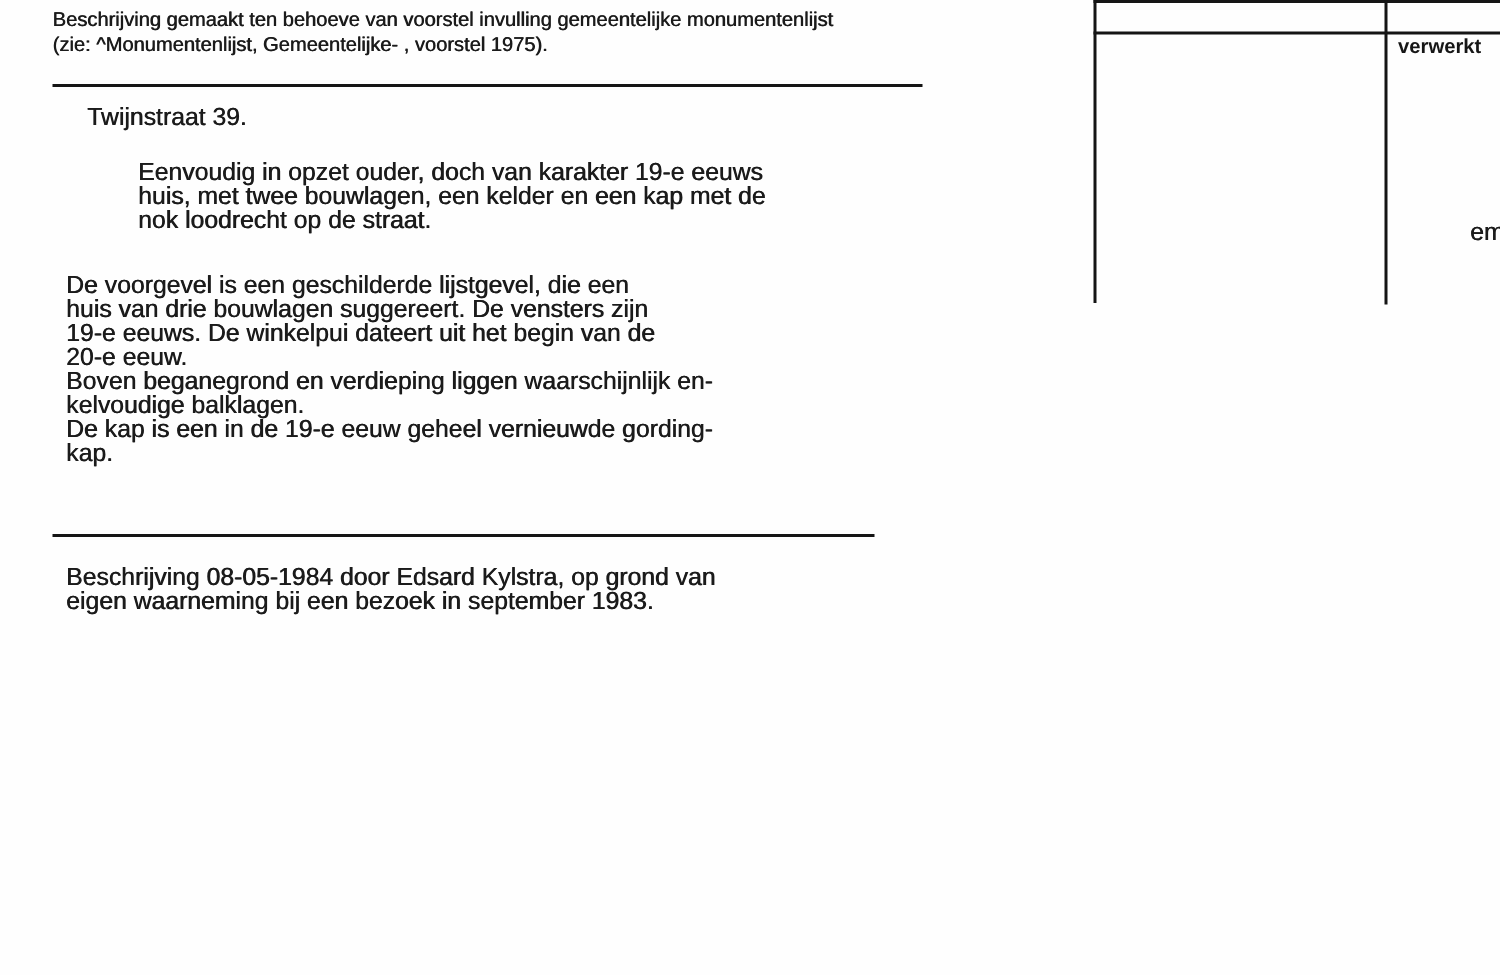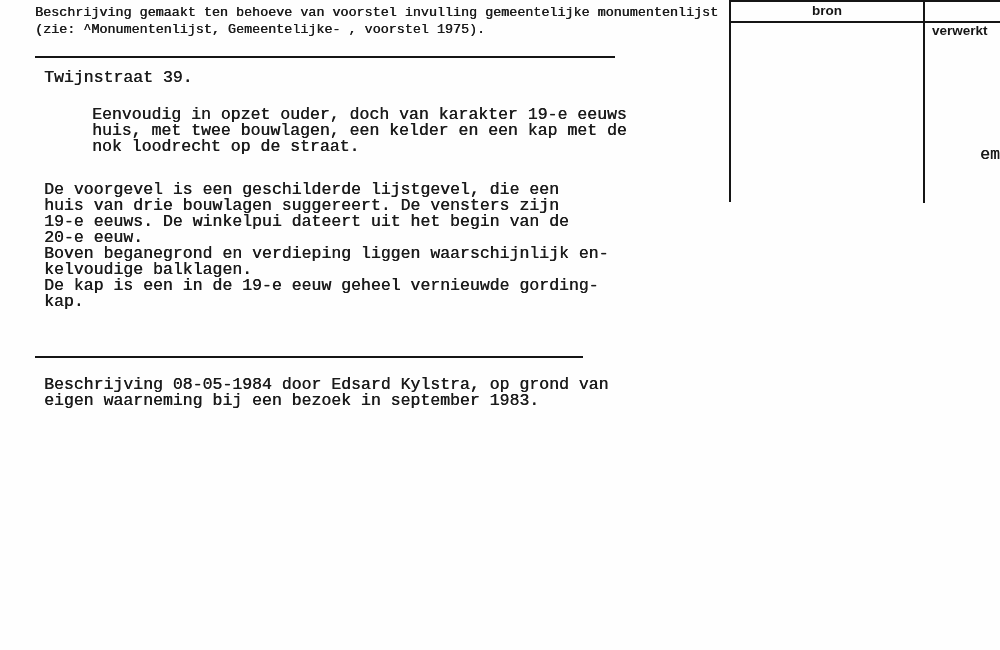--- a/index.html
+++ b/index.html
@@ -10,21 +10,21 @@
   .page {
     position: relative;
     width: 1000px;
     height: 650px;
     background: #fefefe;
     overflow: hidden;
   }
   
   .typed {
     position: absolute;
-    font-family: Liberation Mono, monospace;
+    font-family: Liberation Sans, sans-serif;
     color: #1b1b1b;
     font-size: 16.5px;
     line-height: 16px;
     white-space: pre-line;
     text-shadow: 0.4px 0 0 currentColor;
     letter-spacing: 0;
   }
   .typed.small {
     font-size: 13.4px;
     line-height: 16px;
@@ -47,21 +47,21 @@
   }
   .vline {
     position: absolute;
     background: #151515;
     width: 2px;
   }
   
   .header-line1   { left: 35px;  top: 5px; }
   .header-line2   { left: 35px;  top: 22px; }
   .rule-top       { left: 35px;  top: 56px;  width: 580px; }
-  .address        { left: 44px;  top: 70px; text-align: center; }
+  .address        { left: 58px;  top: 70px; text-align: center; }
   .para1          { left: 44px;  top: 107px; margin-left: 48px; }
   .para2          { left: 44px;  top: 171px; margin-top: 11px; }
   .para3          { left: 44px;  top: 319px; }
   .rule-bottom    { left: 35px;  top: 356px; width: 548px; }
   .footer-note    { left: 44px;  top: 377px; }
 
   .tbl-top        { left: 729px; top: 0;     width: 271px; }
   .tbl-headersep  { left: 729px; top: 21px;  width: 271px; }
   .tbl-left       { left: 729px; top: 0;     height: 202px; }
   .tbl-mid        { left: 923px; top: 0;     height: 203px; }
@@ -96,18 +96,17 @@
   <div class="rule rule-bottom"></div>
 
   <div class="typed footer-note">Beschrijving 08-05-1984 door Edsard Kylstra, op grond van
 eigen waarneming bij een bezoek in september 1983.</div>
 
   <div class="rule tbl-top"></div>
   <div class="rule tbl-headersep"></div>
   <div class="vline tbl-left"></div>
   <div class="vline tbl-mid"></div>
 
-  <div class="printed tbl-h-bron">bron</div>
   <div class="printed tbl-h-verwerkt">verwerkt</div>
 
   <div class="typed tbl-verw-text">emk0684</div>
 
 </div>
 
 </body></html>

